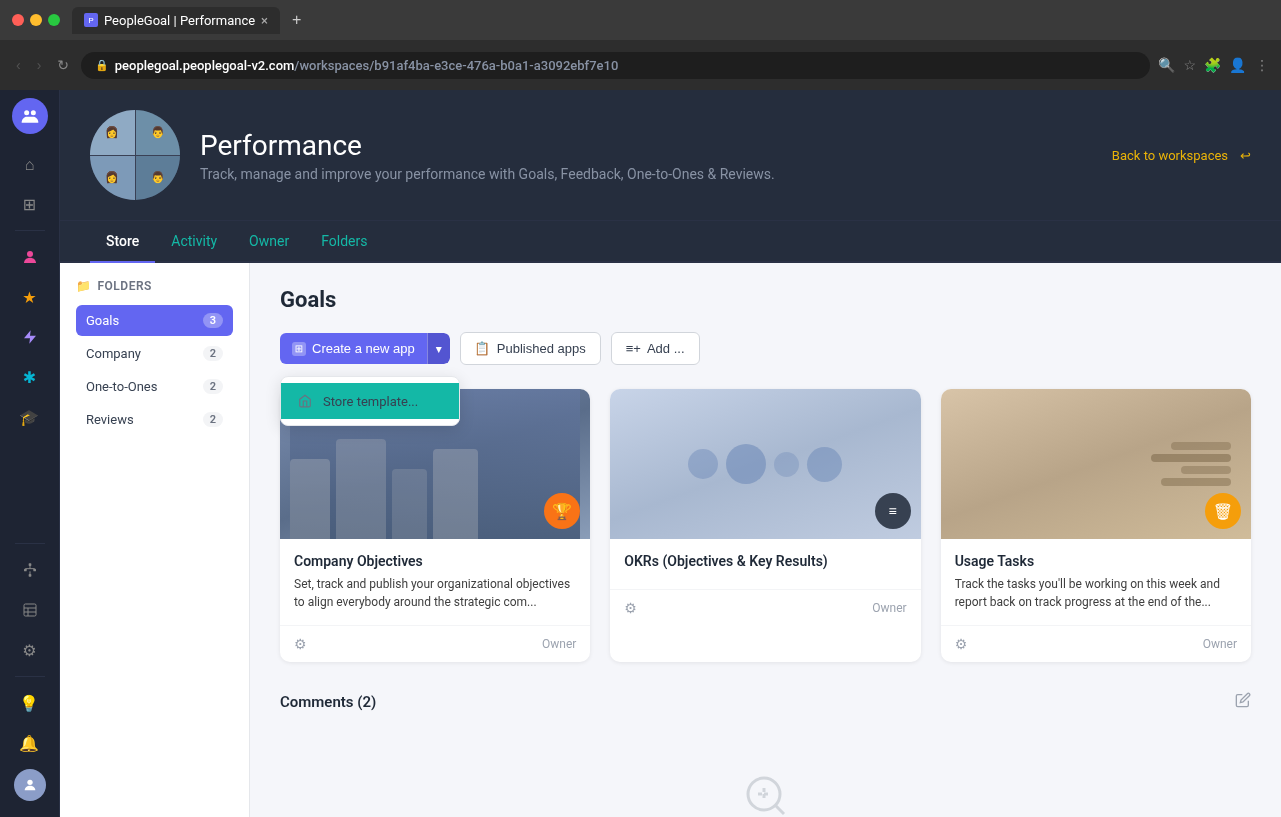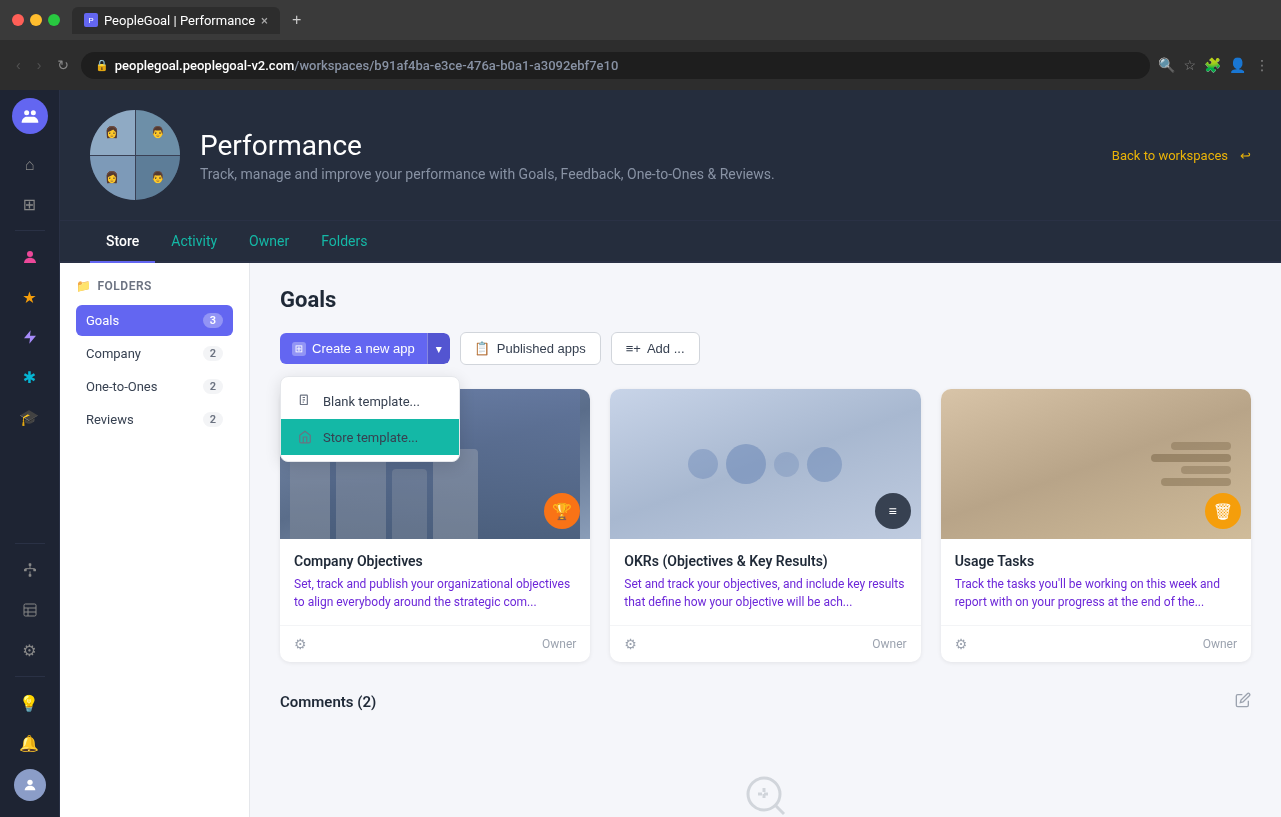--- a/index.html
+++ b/index.html
@@ -85,21 +85,21 @@
     
     .cards-grid { display: grid; grid-template-columns: repeat(3, 1fr); gap: 20px; margin-bottom: 30px; }
     .app-card { background: #fff; border-radius: 10px; overflow: hidden; box-shadow: 0 1px 4px rgba(0,0,0,0.08); cursor: pointer; }
     .card-image { height: 150px; position: relative; overflow: hidden; }
     .card-badge { position: absolute; bottom: 10px; right: 10px; width: 36px; height: 36px; border-radius: 50%; display: flex; align-items: center; justify-content: center; font-size: 16px; }
     .badge-orange { background: #f97316; }
     .badge-dark { background: #374151; }
     .badge-yellow { background: #f59e0b; }
     .card-body { padding: 14px; }
     .card-title { font-size: 14px; font-weight: 600; color: #1f2937; margin-bottom: 6px; }
-    .card-desc { font-size: 12px; color: #6d28d9; line-height: 1.5; }
+    .card-desc { font-size: 12px; color: #404040; line-height: 1.5; }
     .card-footer { padding: 10px 14px; border-top: 1px solid #f3f4f6; display: flex; align-items: center; justify-content: space-between; }
     .card-settings { color: #9ca3af; font-size: 14px; cursor: pointer; }
     .card-owner { font-size: 12px; color: #9ca3af; }
 
     
     .comments-section { margin-top: 10px; }
     .comments-header { display: flex; align-items: center; justify-content: space-between; margin-bottom: 20px; }
     .comments-title { font-size: 15px; font-weight: 600; color: #1f2937; }
     .comments-edit { color: #9ca3af; cursor: pointer; }
     .comments-empty { display: flex; flex-direction: column; align-items: center; justify-content: center; padding: 40px; }
@@ -291,29 +291,20 @@
           <button class="btn-published">
             <span>📋</span>
             <span>Published apps</span>
           </button>
           <button class="btn-add">
             <span>≡+</span>
             <span>Add ...</span>
           </button>
 
           <div class="dropdown-menu">
-            <div class="dropdown-item">
-              <span class="dropdown-icon">
-                <svg width="14" height="14" viewBox="0 0 24 24" fill="none" stroke="#6b7280" stroke-width="2">
-                    <rect x="4" y="2" width="12" height="16" rx="1"></rect>
-                    <path d="M8 6h4M8 10h4M8 14h2"></path>
-                  </svg>
-              </span>
-              <span>Blank template...</span>
-            </div>
             <div class="dropdown-item" style="background:#14b8a6;">
               <span class="dropdown-icon">
                 <svg width="14" height="14" viewBox="0 0 24 24" fill="none" stroke="#6b7280" stroke-width="2">
                     <path d="M3 9l9-7 9 7v11a2 2 0 01-2 2H5a2 2 0 01-2-2V9z"></path>
                     <polyline points="9,22 9,12 15,12 15,22"></polyline>
                   </svg>
               </span>
               <span>Store template...</span>
             </div>
           </div>
@@ -351,21 +342,20 @@
                   <div style="width:30px;height:30px;background:rgba(100,130,180,0.4);border-radius:50%;"></div>
                   <div style="width:40px;height:40px;background:rgba(100,130,180,0.5);border-radius:50%;"></div>
                   <div style="width:25px;height:25px;background:rgba(100,130,180,0.3);border-radius:50%;"></div>
                   <div style="width:35px;height:35px;background:rgba(100,130,180,0.45);border-radius:50%;"></div>
                 </div>
               </div>
               <div class="card-badge badge-dark" style="display:flex;align-items:center;justify-content:center;font-size:14px;color:#fff;">≡</div>
             </div>
             <div class="card-body">
               <div class="card-title">OKRs (Objectives &amp; Key Results)</div>
-              <div class="card-desc">Set and track your objectives, and include key results that define how your objective will be ach...</div>
             </div>
             <div class="card-footer">
               <span class="card-settings">⚙</span>
               <span class="card-owner">Owner</span>
             </div>
           </div>
 
           <div class="app-card">
             <div class="card-image card-scene-3" style="position:relative;height:150px;overflow:hidden;">
               <div style="width:100%;height:100%;background:linear-gradient(160deg,#d8c4a8 0%,#b8a488 50%,#d0bc9a 100%);display:flex;align-items:center;justify-content:flex-end;padding-right:20px;">
@@ -373,21 +363,21 @@
                   <div style="width:60px;height:8px;background:rgba(100,80,50,0.3);border-radius:4px;"></div>
                   <div style="width:80px;height:8px;background:rgba(100,80,50,0.4);border-radius:4px;"></div>
                   <div style="width:50px;height:8px;background:rgba(100,80,50,0.3);border-radius:4px;"></div>
                   <div style="width:70px;height:8px;background:rgba(100,80,50,0.35);border-radius:4px;"></div>
                 </div>
               </div>
               <div class="card-badge badge-yellow">🗑</div>
             </div>
             <div class="card-body">
               <div class="card-title">Usage Tasks</div>
-              <div class="card-desc">Track the tasks you'll be working on this week and report with on your progress at the end of the...</div>
+              <div class="card-desc">Track the tasks you'll be working on this week and report back on track progress at the end of the...</div>
             </div>
             <div class="card-footer">
               <span class="card-settings">⚙</span>
               <span class="card-owner">Owner</span>
             </div>
           </div>
 
         </div>
 
         <div class="comments-section">

